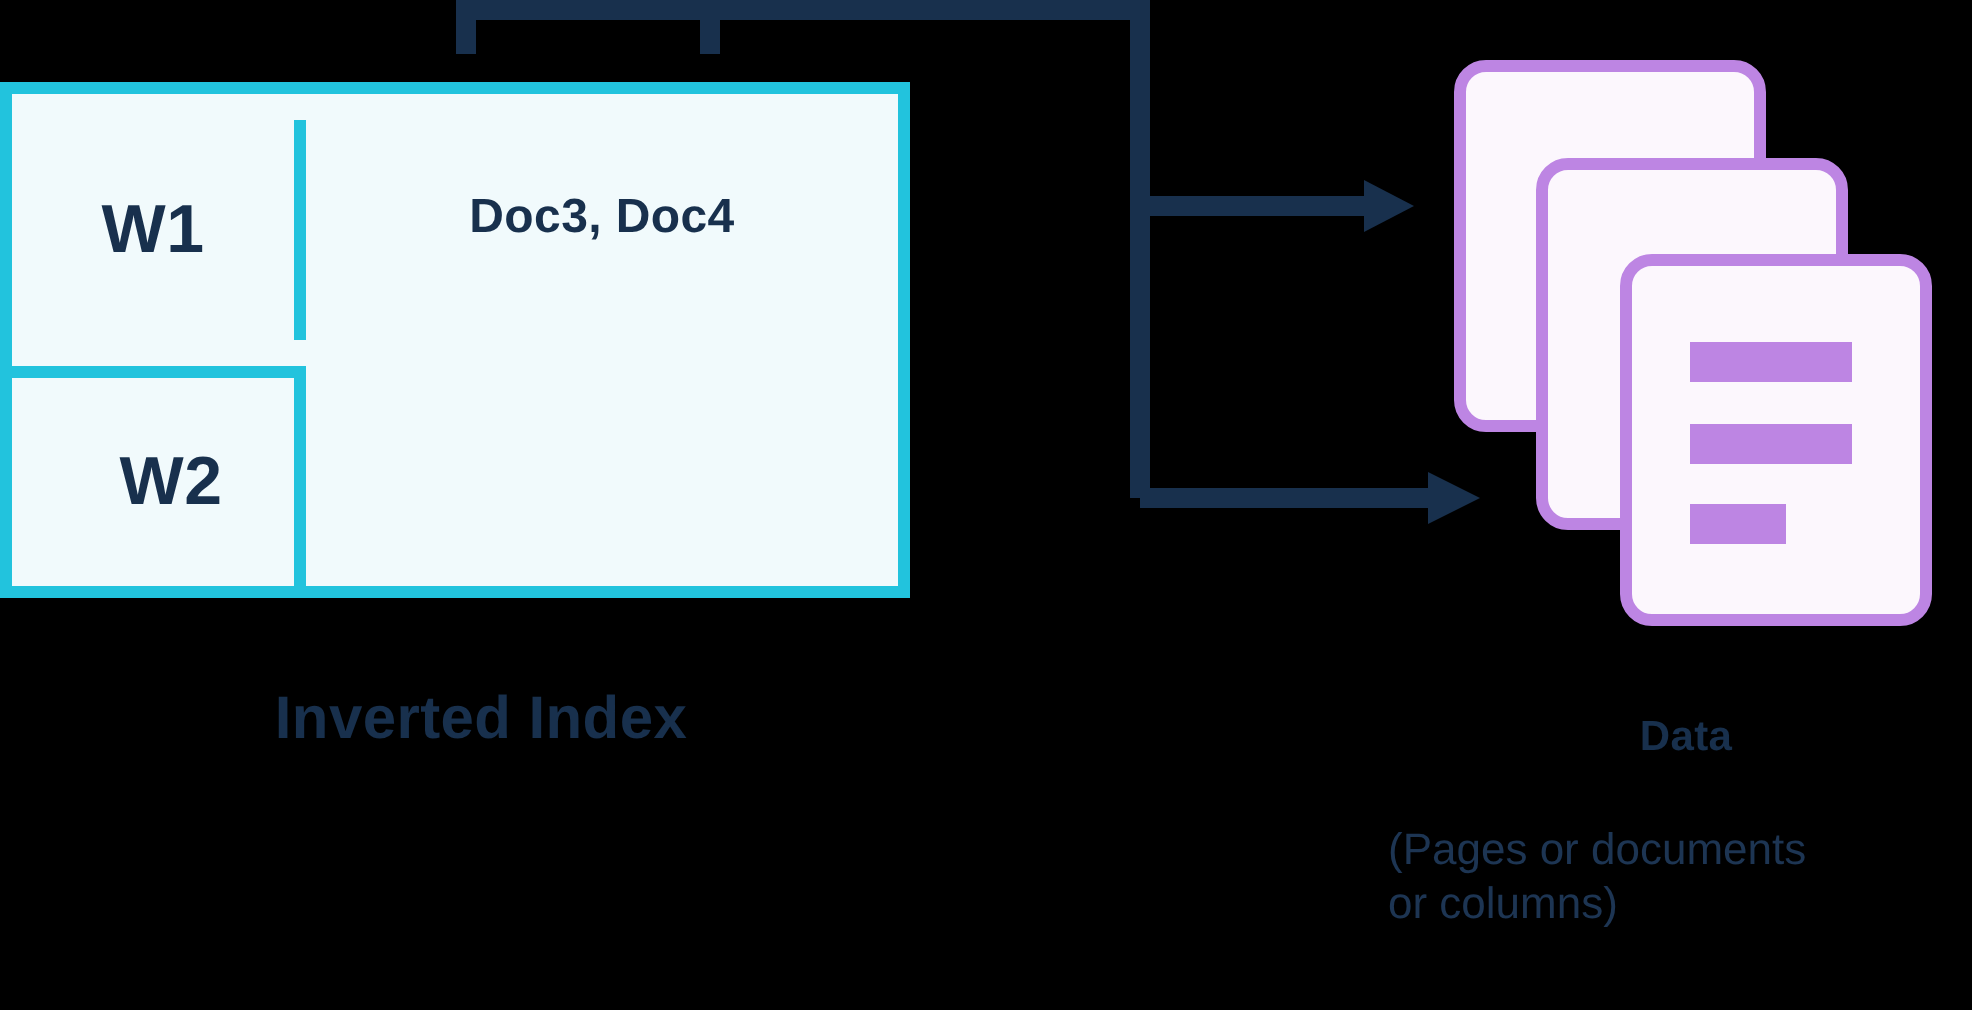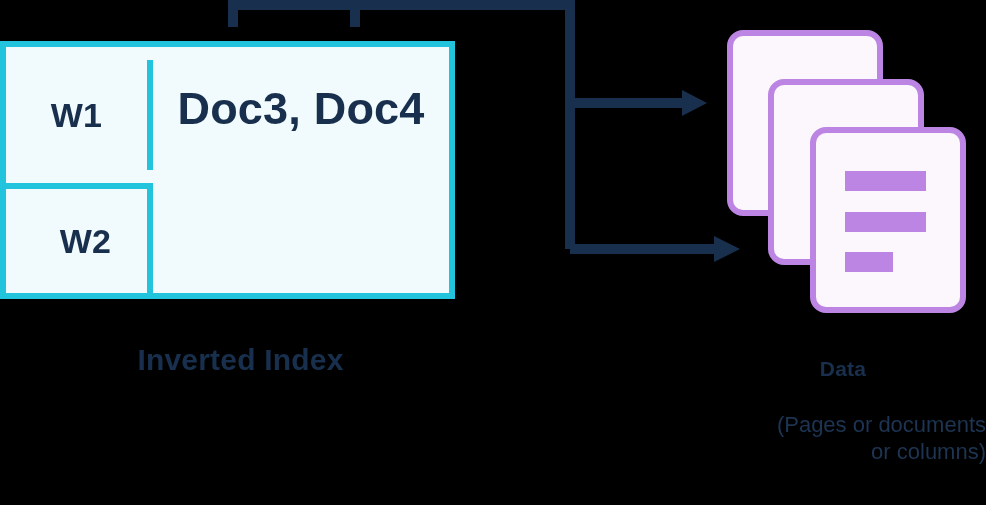--- a/index.html
+++ b/index.html
@@ -37,21 +37,21 @@
     justify-content: center;
     color: #18304d;
     font-weight: bold;
     font-size: 34px;
     letter-spacing: 0.2px;
     background: #f1fafc;
     box-sizing: border-box;
   }
   .cell.term { border-right: 6px solid #22c3dd; margin-top: 13px; }
   .cell.row2 { border-top: 6px solid #22c3dd; padding-left: 18px; }
-  .cell.posting { font-size: 45px; }
+  .cell.posting { font-size: 24px; }
 
   
   #index-label {
     position: absolute;
     left: 13px;
     top: 343px;
     width: 455px;
     text-align: center;
     color: #18304d;
     font-size: 30px;
@@ -67,21 +67,21 @@
     color: #18304d;
     font-size: 21px;
     font-weight: bold;
     letter-spacing: 0.2px;
   }
   #data-sublabel {
     position: absolute;
     left: 694px;
     top: 411px;
     width: 292px;
-    text-align: right;
+    text-align: left;
     color: #1d3553;
     font-size: 22px;
     line-height: 27px;
     font-weight: normal;
   }
 
   
   #connectors {
     position: absolute;
     left: 0;

